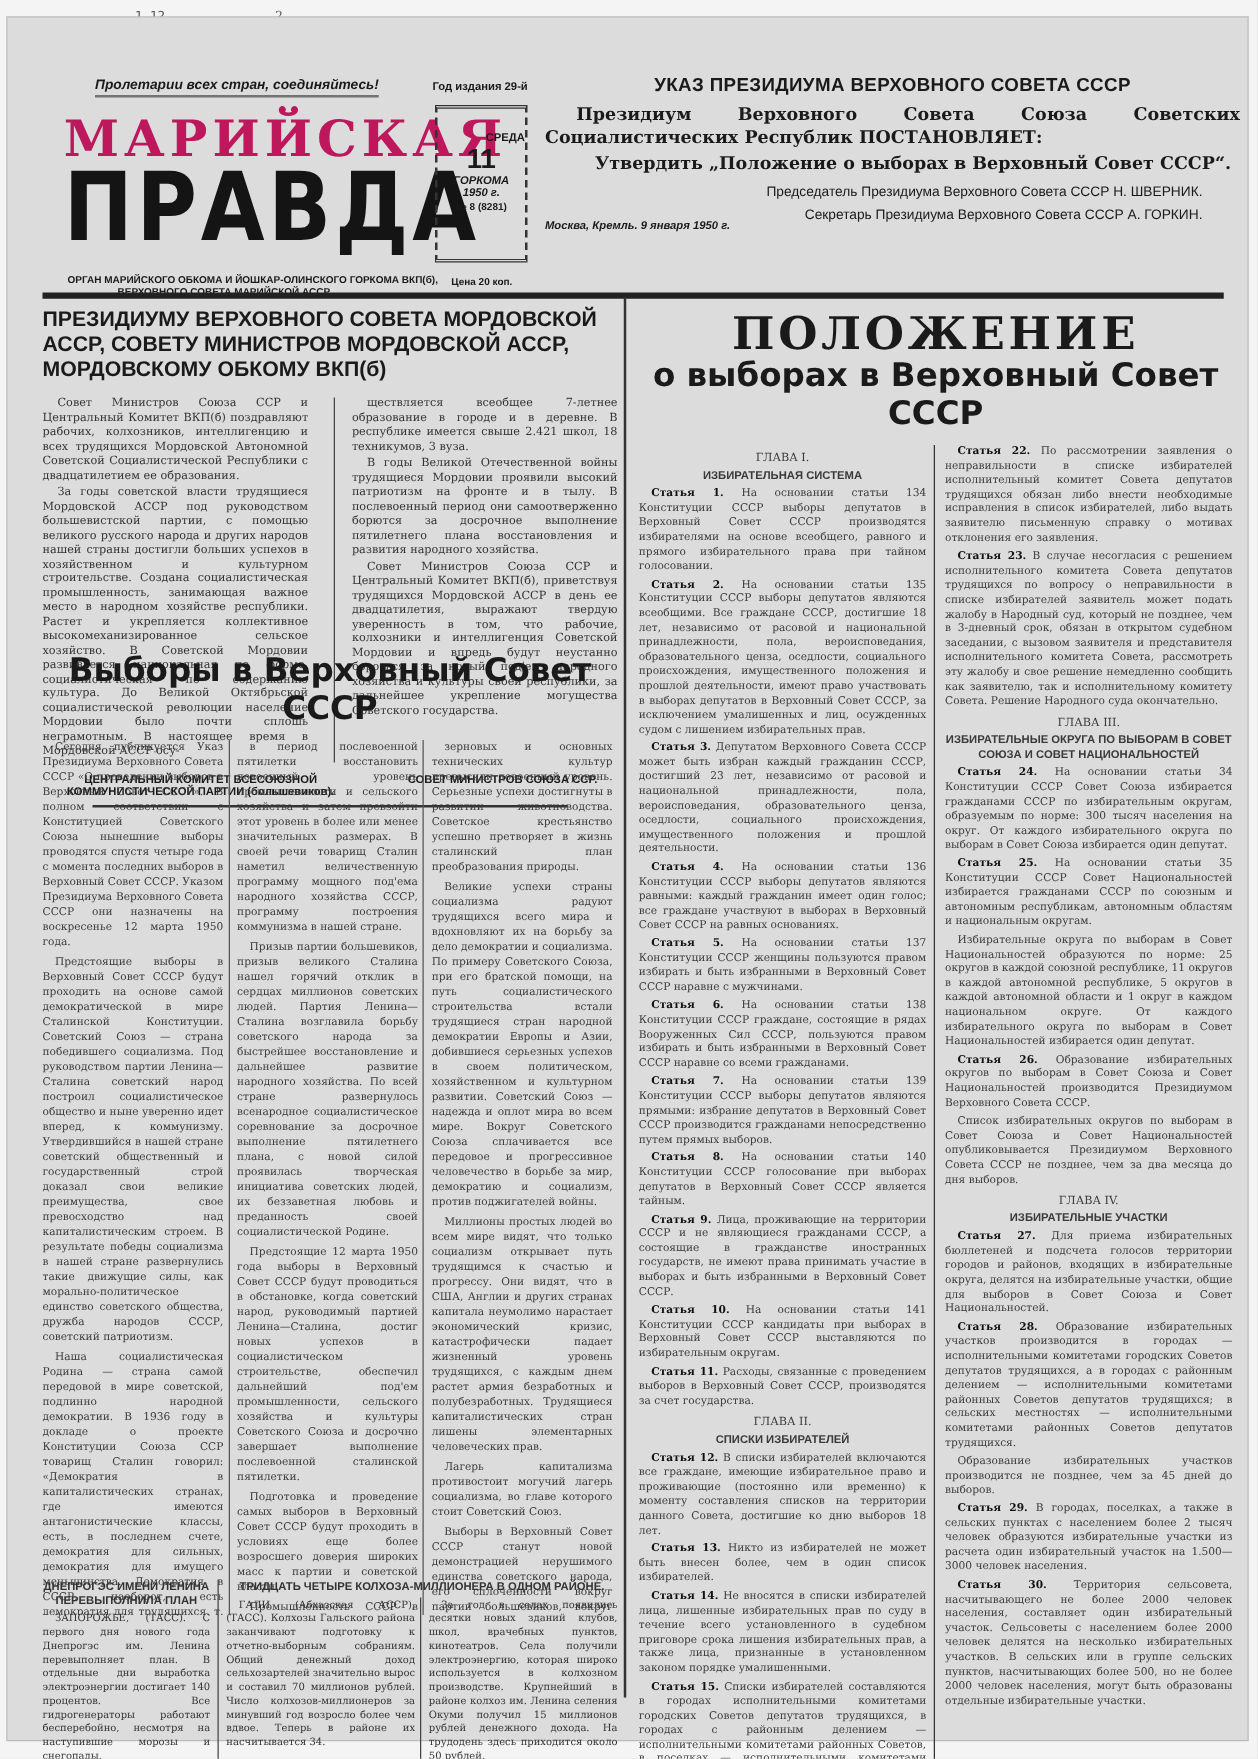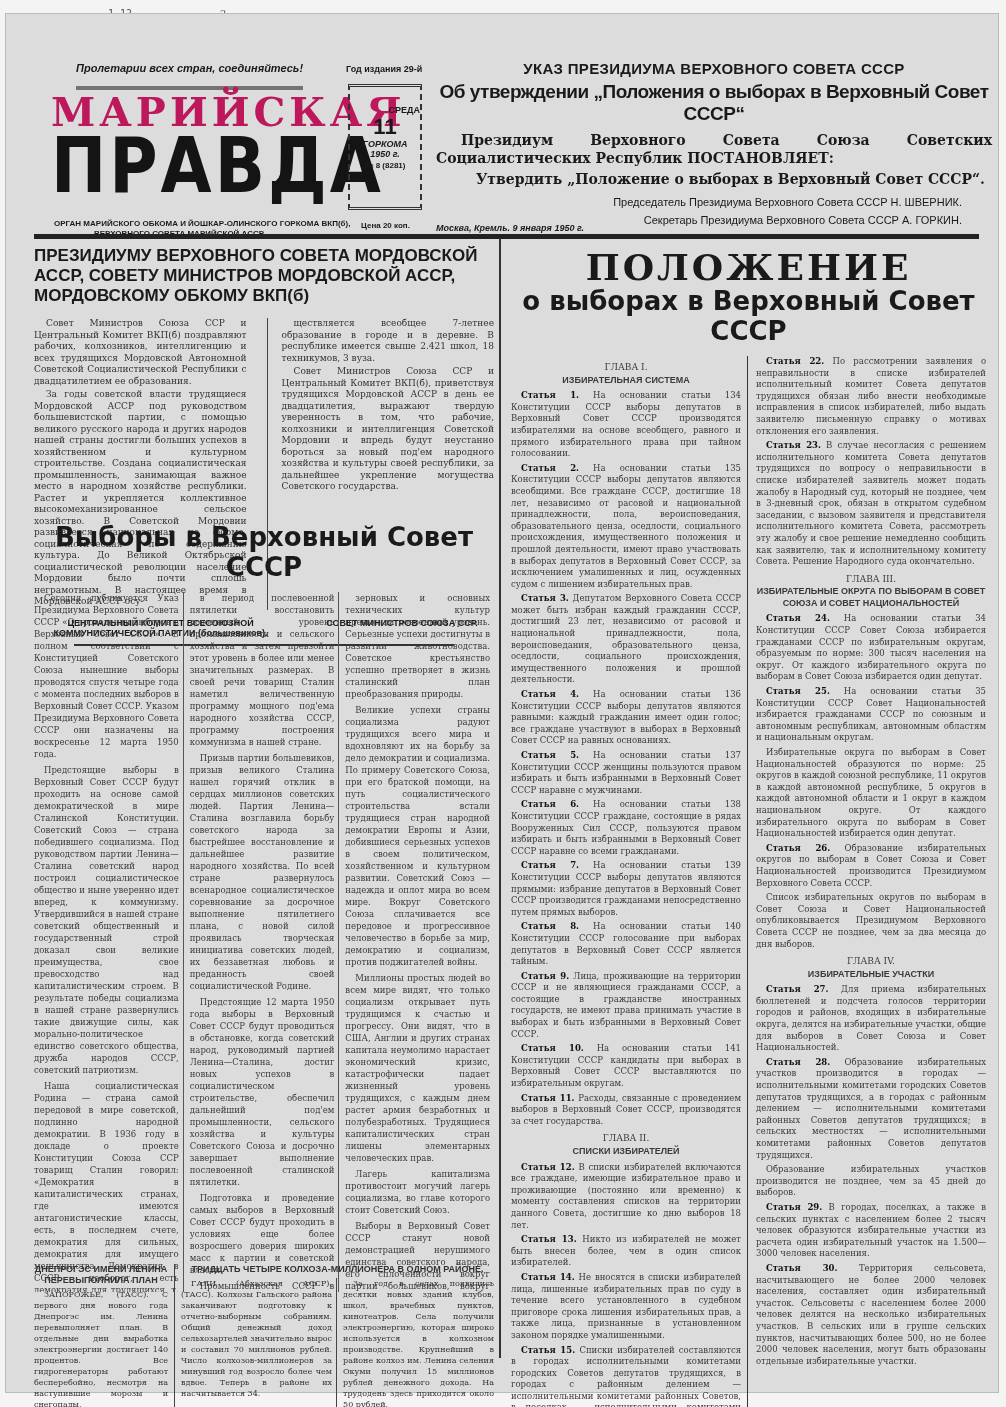--- a/index.html
+++ b/index.html
@@ -1,21 +1,21 @@
 <!DOCTYPE html>
 <html><head>
 <meta charset="utf-8">
 <style>
   html,body{margin:0;padding:0;}
   body{width:1006px;height:1407px;background:#f4f4f4;overflow:hidden;position:relative;font-family:"DejaVu Serif",serif;color:#1a1a1a;}
   .page{position:absolute;left:6px;top:14px;width:992px;height:1378px;background:#dcdcdc;box-shadow:0 0 0 1px #bbb;}
   .stamp{position:absolute;left:108px;top:8px;font-size:10px;color:#555;font-family:"DejaVu Sans Mono",monospace;}
   .stamp2{position:absolute;left:220px;top:8px;font-size:10px;color:#555;}
   
-  .motto{position:absolute;left:70px;top:48px;font-size:11px;font-style:italic;font-weight:bold;font-family:"Liberation Sans",sans-serif;border-bottom:4px solid #737373;padding-bottom:12px;}
+  .motto{position:absolute;left:70px;top:48px;font-size:11px;font-style:italic;font-weight:bold;font-family:"Liberation Sans",sans-serif;border-bottom:2px solid #737373;padding-bottom:2px;}
   .year{position:absolute;left:340px;top:50px;font-size:9px;font-weight:bold;font-family:"Liberation Sans",sans-serif;}
   .title1{position:absolute;left:45px;top:74px;font-size:40px;letter-spacing:4px;font-family:"DejaVu Serif",serif;font-weight:bold;color:#be185d;}
   .title2{position:absolute;left:45px;top:108px;font-size:66px;letter-spacing:3px;font-family:"DejaVu Sans",sans-serif;font-weight:900;color:#141414;transform:scaleY(1.15);transform-origin:top left;}
   .datebox{position:absolute;left:342px;top:70px;width:70px;height:120px;border-left:2px dashed #333;border-right:2px dashed #333;border-top:3px double #333;border-bottom:3px double #333;text-align:center;font-family:"Liberation Sans",sans-serif;}
   .datebox .dow{font-size:9px;font-weight:bold;margin-top:18px;text-align:right;}
   .datebox .day{font-size:22px;font-weight:bold;line-height:24px;}
   .datebox .month{font-size:9px;font-style:italic;font-weight:bold;}
   .datebox .yr{font-size:9px;font-style:italic;font-weight:bold;}
   .datebox .num{font-size:8px;font-weight:bold;margin-top:2px;}
   .organ{position:absolute;left:48px;top:205px;font-size:8px;font-weight:bold;font-family:"Liberation Sans",sans-serif;line-height:10px;}
@@ -83,21 +83,20 @@
     <div class="num">№ 8 (8281)</div>
   </div>
   <div class="organ">
     <div>ОРГАН МАРИЙСКОГО ОБКОМА И ЙОШКАР-ОЛИНСКОГО ГОРКОМА ВКП(б),</div>
     <div style="padding-left:40px">ВЕРХОВНОГО СОВЕТА МАРИЙСКОЙ АССР.</div>
   </div>
   <div class="price">Цена 20 коп.</div>
 
   <div class="decree">
     <div class="h1">УКАЗ ПРЕЗИДИУМА ВЕРХОВНОГО СОВЕТА СССР</div>
-    <div class="h2">Об утверждении „Положения о выборах в Верховный Совет СССР“</div>
     <div class="body">Президиум Верховного Совета Союза Советских Социалистических Республик ПОСТАНОВЛЯЕТ:</div>
     <div class="approve">Утвердить „Положение о выборах в Верховный Совет СССР“.</div>
     <div class="sig">
       <div>Председатель Президиума Верховного Совета СССР Н. ШВЕРНИК.</div>
       <div>Секретарь Президиума Верховного Совета СССР А. ГОРКИН.</div>
     </div>
     <div class="place">Москва, Кремль. 9 января 1950 г.</div>
   </div>
 
   <div class="rule-top"></div>
@@ -105,20 +104,21 @@
 
   <div class="greet">
     <div class="hd">ПРЕЗИДИУМУ ВЕРХОВНОГО СОВЕТА МОРДОВСКОЙ АССР, СОВЕТУ МИНИСТРОВ МОРДОВСКОЙ АССР, МОРДОВСКОМУ ОБКОМУ ВКП(б)</div>
     <div class="cols2">
       <div class="col">
         <p>Совет Министров Союза ССР и Центральный Комитет ВКП(б) поздравляют рабочих, колхозников, интеллигенцию и всех трудящихся Мордовской Автономной Советской Социалистической Республики с двадцатилетием ее образования.</p>
         <p>За годы советской власти трудящиеся Мордовской АССР под руководством большевистской партии, с помощью великого русского народа и других народов нашей страны достигли больших успехов в хозяйственном и культурном строительстве. Создана социалистическая промышленность, занимающая важное место в народном хозяйстве республики. Растет и укрепляется коллективное высокомеханизированное сельское хозяйство. В Советской Мордовии развивается национальная по форме, социалистическая по содержанию культура. До Великой Октябрьской социалистической революции население Мордовии было почти сплошь неграмотным. В настоящее время в Мордовской АССР осу-</p>
       </div>
       <div class="col">
         <p>ществляется всеобщее 7-летнее образование в городе и в деревне. В республике имеется свыше 2.421 школ, 18 техникумов, 3 вуза.</p>
+        <p>В годы Великой Отечественной войны трудящиеся Мордовии проявили высокий патриотизм на фронте и в тылу. В послевоенный период они самоотверженно борются за досрочное выполнение пятилетнего плана восстановления и развития народного хозяйства.</p>
         <p>Совет Министров Союза ССР и Центральный Комитет ВКП(б), приветствуя трудящихся Мордовской АССР в день ее двадцатилетия, выражают твердую уверенность в том, что рабочие, колхозники и интеллигенция Советской Мордовии и впредь будут неустанно бороться за новый под'ем народного хозяйства и культуры своей республики, за дальнейшее укрепление могущества Советского государства.</p>
       </div>
     </div>
     <div class="signers">
       <div style="width:55%">ЦЕНТРАЛЬНЫЙ КОМИТЕТ ВСЕСОЮЗНОЙ КОММУНИСТИЧЕСКОЙ ПАРТИИ (большевиков).</div>
       <div style="width:40%">СОВЕТ МИНИСТРОВ СОЮЗА ССР.</div>
     </div>
     <div class="line2"></div>
   </div>
 

